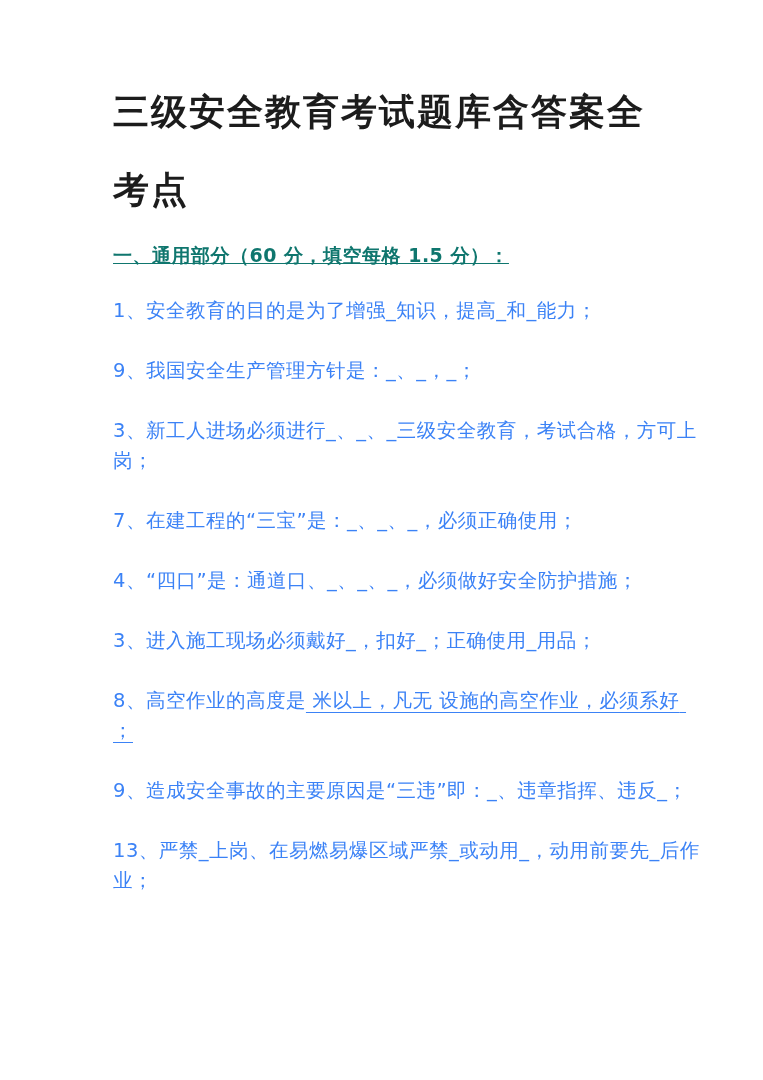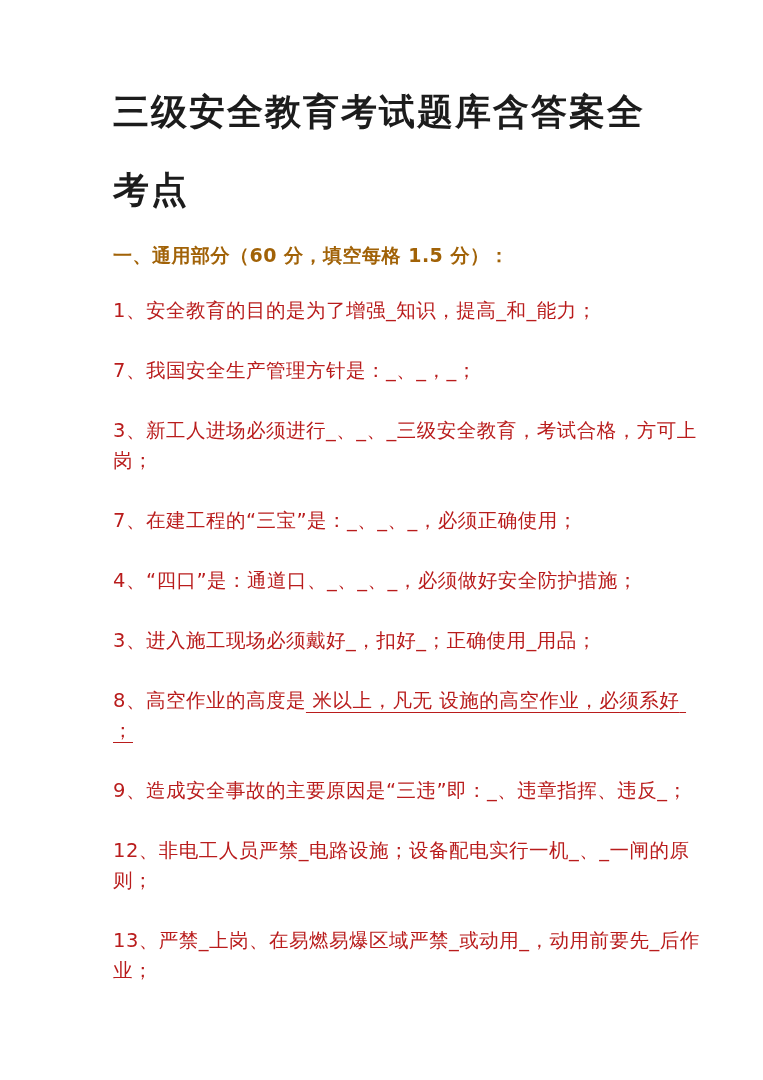--- a/index.html
+++ b/index.html
@@ -28,29 +28,30 @@
     letter-spacing: 2px;
     color: #1c1c1c;
     margin: 0 0 12px 0;
     max-width: 565px;
     word-break: break-all;
   }
   .section-heading {
     font-size: 19px;
     line-height: 30px;
     font-weight: 700;
-    color: #a16207;
+    color: #0f766e;
     margin: 0 0 26px 0;
     letter-spacing: 0.5px;
+    text-decoration: underline;
   }
   .question {
     font-size: 19.5px;
     line-height: 30px;
     font-weight: 400;
-    color: #b91c1c;
+    color: #3b82f6;
     margin: 0 0 30px 0;
     letter-spacing: 0.5px;
   }
   .q-text, .q-underline {
     white-space: pre-wrap;
   }
   .q-underline {
     text-decoration: underline;
     text-decoration-thickness: 1px;
     text-underline-offset: 5px;
@@ -59,23 +60,22 @@
 </head>
 <body>
 
 <div class="page">
   <h1 class="doc-title">三级安全教育考试题库含答案全考点</h1>
 
   <h2 class="section-heading">一、通用部分（60 分，填空每格 1.5 分）：</h2>
 
   <div id="question-list">
       <p class="question"><span class="q-text">1、安全教育的目的是为了增强_知识，提高_和_能力；</span></p>
-      <p class="question"><span class="q-text">7、我国安全生产管理方针是：_、_，_；</span></p>
+      <p class="question"><span class="q-text">9、我国安全生产管理方针是：_、_，_；</span></p>
       <p class="question"><span class="q-text">3、新工人进场必须进行_、_、_三级安全教育，考试合格，方可上岗；</span></p>
       <p class="question"><span class="q-text">7、在建工程的“三宝”是：_、_、_，必须正确使用；</span></p>
       <p class="question"><span class="q-text">4、“四口”是：通道口、_、_、_，必须做好安全防护措施；</span></p>
       <p class="question"><span class="q-text">3、进入施工现场必须戴好_，扣好_；正确使用_用品；</span></p>
       <p class="question"><span class="q-text">8、高空作业的高度是</span><span class="q-underline"> 米以上，凡无 设施的高空作业，必须系好 ；</span></p>
       <p class="question"><span class="q-text">9、造成安全事故的主要原因是“三违”即：_、违章指挥、违反_；</span></p>
-      <p class="question"><span class="q-text">12、非电工人员严禁_电路设施；设备配电实行一机_、_一闸的原则；</span></p>
       <p class="question"><span class="q-text">13、严禁_上岗、在易燃易爆区域严禁_或动用_，动用前要先_后作业；</span></p>
     </div>
 </div>
 
 </body></html>

